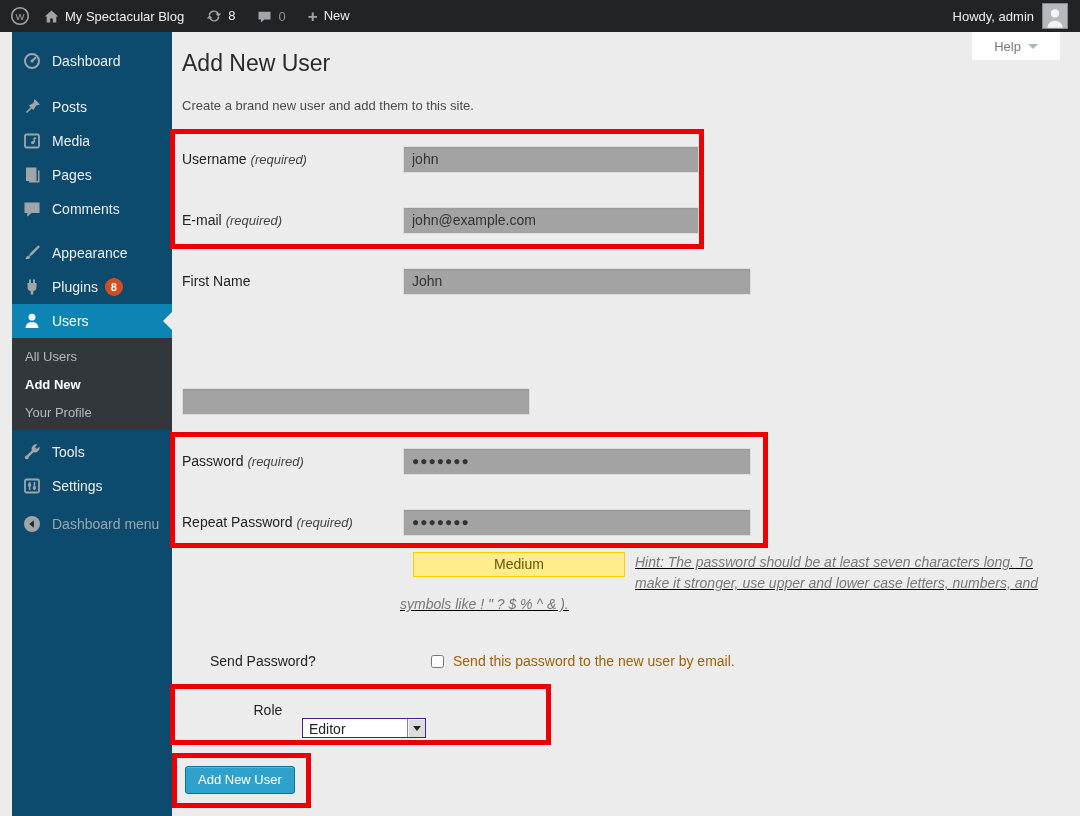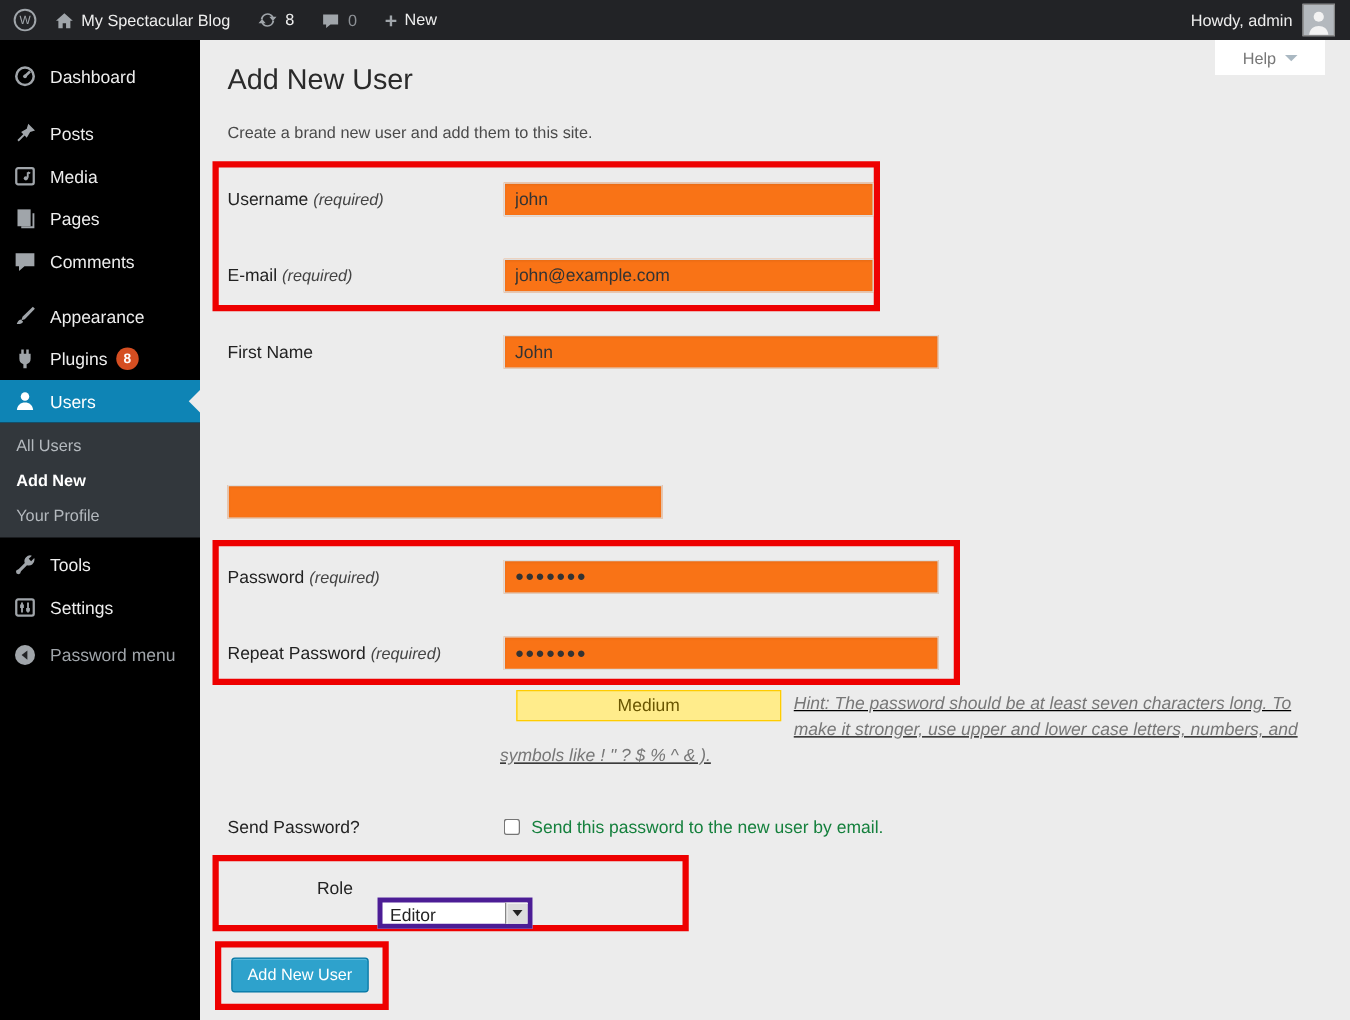--- a/index.html
+++ b/index.html
@@ -13,21 +13,21 @@
   .tb-item { display:flex; gap:6px; cursor:pointer; }
   .tb-icon { display:flex; align-items:center; justify-content:center; color:#a0a5aa; }
   .tb-sep { width:14px; }
   .tb-sep-lg { width:22px; }
   .tb-count-dim { color:#8d9196; }
   .tb-right { margin-left:auto; display:flex; align-items:center; gap:8px; }
   .avatar { width:26px; height:26px; background:#b4b9be; border:1px solid #888; display:flex; align-items:flex-end; justify-content:center; overflow:hidden; }
   .plus-glyph { font-size:17px; font-weight:bold; color:#a0a5aa; line-height:1; }
 
   
-  .sidebar { position:absolute; left:0; top:32px; width:160px; height:784px; background:#000000; color:#eee; }
+  .sidebar { position:absolute; left:12px; top:32px; width:160px; height:784px; background:#0c4a6e; color:#eee; }
   .menu { padding-top:12px; }
   .menu-item { position:relative; display:flex; align-items:center; height:34px; padding:0 8px; font-size:14px; color:#eee; cursor:pointer; }
   .menu-item .mi-icon { width:20px; height:20px; margin:0 10px 0 2px; color:#a0a5aa; flex:none; }
   .menu-item.active { background:#0e84b5; color:#fff; }
   .menu-item.active .mi-icon { color:#fff; }
   .menu-gap-12 { height:12px; } .menu-gap-10 { height:10px; } .menu-gap-5 { height:5px; } .menu-gap-4 { height:4px; }
   .badge { display:inline-block; min-width:18px; height:18px; margin-left:7px; padding:0 4px; background:#d54e21; color:#fff;
            border-radius:50%; font-size:11px; line-height:18px; text-align:center; font-weight:bold; }
   .submenu { background:#32373c; padding:4px 0; }
   .submenu-item { height:28px; display:flex; align-items:center; padding-left:13px; font-size:13px; color:#b4b9be; cursor:pointer; }
@@ -48,34 +48,34 @@
   .grp-credentials { left:10px; top:97px;  width:534px; height:120px; padding:11px 0 0 7px; }
   .grp-passwords   { left:10px; top:400px; width:598px; height:116px; padding:10px 0 0 7px; }
   .grp-role        { left:10px; top:652px; width:381px; height:61px;  padding:13px 0 0 7px; }
   .grp-submit      { left:12px; top:721px; width:139px; height:55px;  padding:8px 0 0 8px; }
 
   .frow { display:flex; align-items:center; height:28px; }
   .frow + .frow { margin-top:33px; }
   .frow-abs { position:absolute; left:22px; display:flex; align-items:center; height:28px; }
   .flabel { width:221px; font-size:14px; color:#222; flex:none; }
   .req { font-style:italic; font-size:13px; color:#444; margin-left:4px; }
-  .tinput { width:348px; height:27px; background:#f97316; border:1px solid #ddd; box-shadow:inset 0 1px 2px rgba(0,0,0,.07);
+  .tinput { width:348px; height:27px; background:#a3a3a3; border:1px solid #ddd; box-shadow:inset 0 1px 2px rgba(0,0,0,.07);
             padding:3px 8px; font-size:14px; color:#333; font-family:"Liberation Sans","DejaVu Sans",sans-serif; outline:none; }
   .tinput.pw { font-size:12px; letter-spacing:1px; }
 
   .strength-wrap { position:absolute; left:240px; top:520px; width:650px;text-decoration:underline; }
   .strength-box { float:left; width:212px; height:25px; margin:0 10px 14px 13px; background:#ffec8b; border:1px solid #fc0;
                   text-align:center; font-size:14px; line-height:23px; color:#6a5600; }
   .hint { font-style:italic; font-size:14px; line-height:21px; color:#777; }
 
-  .send-row { top:615px; }
+  .send-row { top:615px;margin-left:28px; }
   .cb { width:13px; height:13px; margin-right:9px; accent-color:#fff; flex:none; }
-  .cb-label { font-size:14px; color:#15803d; }
-
-  .select { display:flex; width:124px; height:25px; border:4px solid #4c1d95; background:#fff; cursor:pointer; }
+  .cb-label { font-size:14px; color:#a16207; }
+
+  .select { display:flex; width:124px; height:25px; border:1px solid #4c1d95; background:#fff; cursor:pointer; }
   .select .val { flex:1; font-size:14px; color:#222; padding:2px 0 0 6px; }
   .select .btn { width:18px; background:#dcdcdc; border-left:1px solid #878787; box-shadow:inset 1px 1px 0 #f7f7f7;
                  display:flex; align-items:center; justify-content:center; }
   .select .btn i { width:0; height:0; border-left:4px solid transparent; border-right:4px solid transparent; border-top:5px solid #222; }
 
   .primary-btn { display:inline-block; height:28px; padding:0 12px; background:#2ea2cc; border:1px solid #0074a2; border-radius:3px;
                  color:#fff; font-size:13px; line-height:26px; box-shadow:inset 0 1px 0 rgba(120,200,230,.6); cursor:pointer;
                  font-family:"Liberation Sans","DejaVu Sans",sans-serif; }
   svg { display:block; }
 </style>
@@ -239,21 +239,21 @@
         <span>Settings</span>
       </div>
       <div class="menu-gap-4"></div>
       <div class="menu-item collapse">
         <span class="mi-icon">
           <svg viewBox="0 0 20 20" width="20" height="20">
               <circle cx="10" cy="10" r="8" fill="currentColor"></circle>
               <path d="M11.9 6.3v7.4L7.3 10z" fill="#222326"></path>
             </svg>
         </span>
-        <span>Password menu</span>
+        <span>Dashboard menu</span>
       </div>
     </div>
   </div>
 
   <div class="content">
 
     <div class="help-btn">
       <span>Help</span>
       <span class="help-caret"></span>
     </div>

